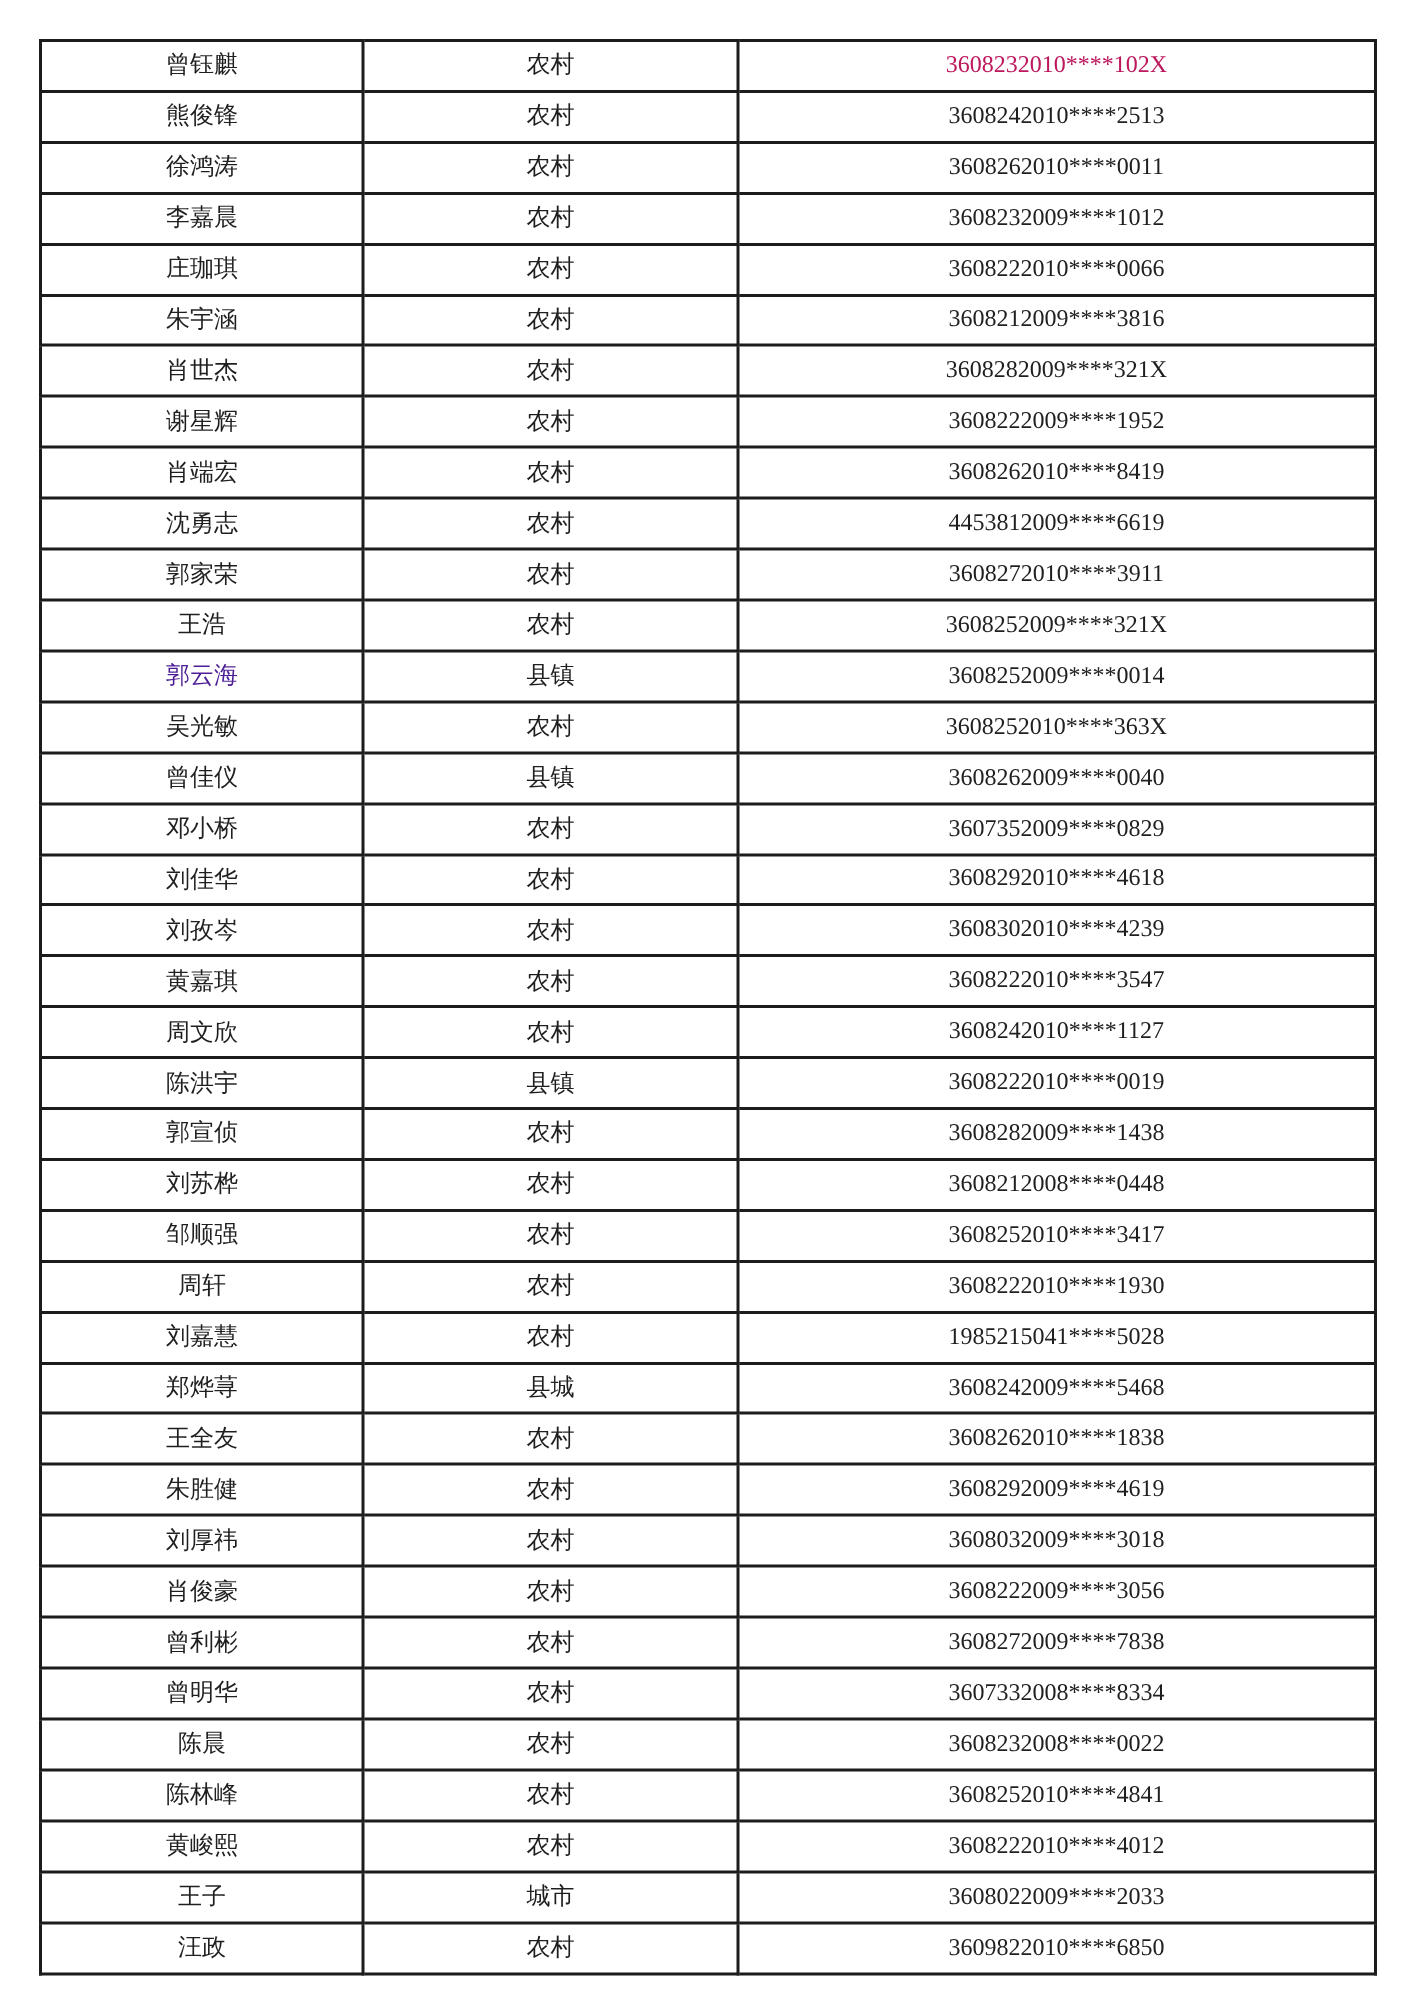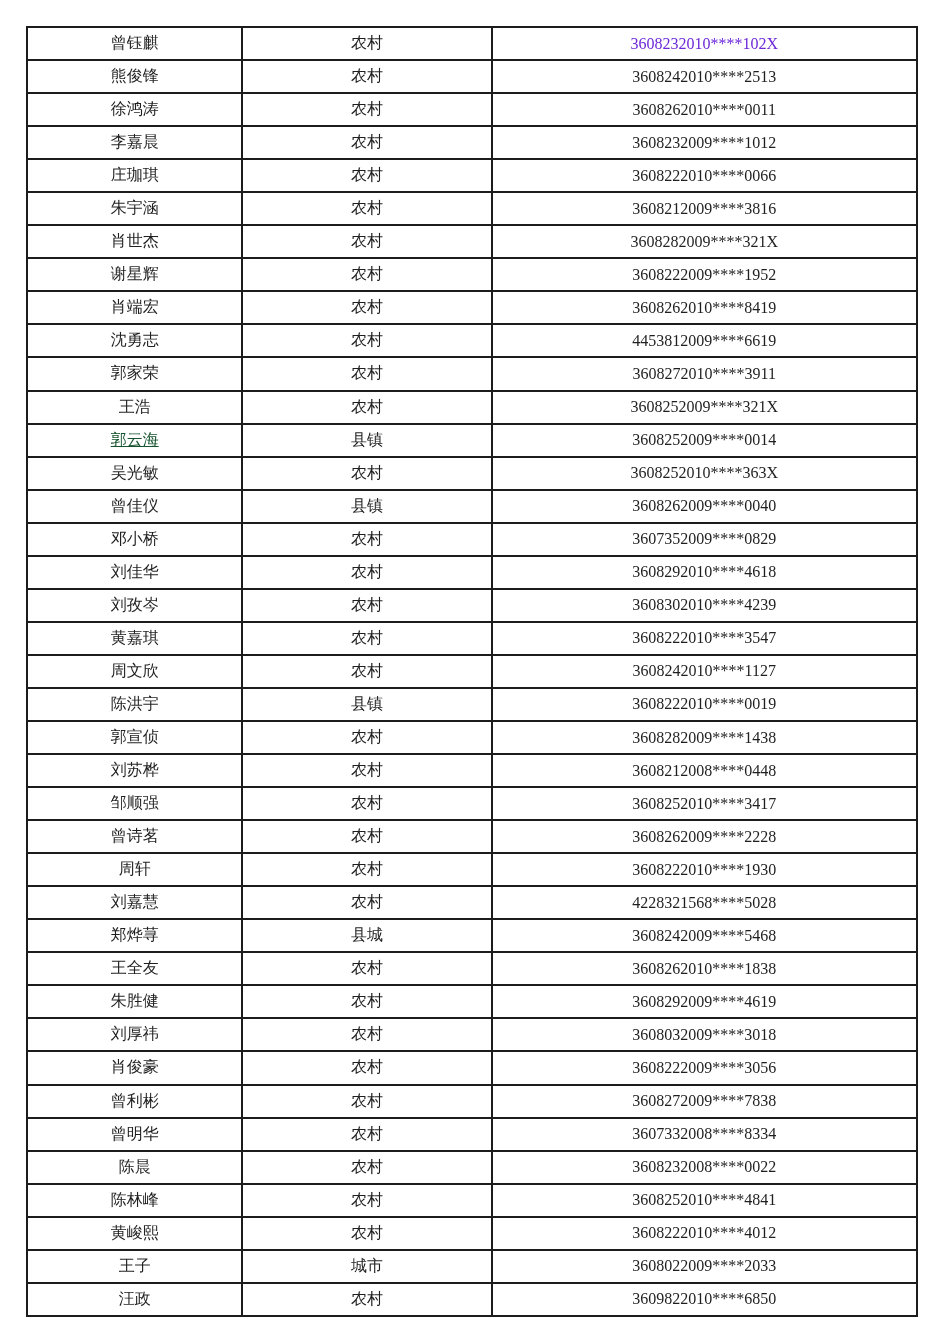--- a/index.html
+++ b/index.html
@@ -44,21 +44,21 @@
   <table class="roster">
     <colgroup>
       <col class="c-name">
       <col class="c-residence">
       <col class="c-id">
     </colgroup>
     <tbody id="roster-body">
         <tr>
           <td style="border-color: rgb(28, 28, 28); color: rgb(31, 31, 31);">曾钰麒</td>
           <td style="border-color: rgb(28, 28, 28); color: rgb(31, 31, 31);">农村</td>
-          <td style="border-color: rgb(28, 28, 28); color: #6d28d9;">3608232010****102X</td>
+          <td style="border-color: rgb(28, 28, 28); color: #be185d;">3608232010****102X</td>
         </tr>
         <tr>
           <td style="border-color: rgb(28, 28, 28); color: rgb(31, 31, 31);">熊俊锋</td>
           <td style="border-color: rgb(28, 28, 28); color: rgb(31, 31, 31);">农村</td>
           <td style="border-color: rgb(28, 28, 28); color: rgb(31, 31, 31);">3608242010****2513</td>
         </tr>
         <tr>
           <td style="border-color: rgb(28, 28, 28); color: rgb(31, 31, 31);">徐鸿涛</td>
           <td style="border-color: rgb(28, 28, 28); color: rgb(31, 31, 31);">农村</td>
           <td style="border-color: rgb(28, 28, 28); color: rgb(31, 31, 31);">3608262010****0011</td>
@@ -102,21 +102,21 @@
           <td style="border-color: rgb(28, 28, 28); color: rgb(31, 31, 31);">郭家荣</td>
           <td style="border-color: rgb(28, 28, 28); color: rgb(31, 31, 31);">农村</td>
           <td style="border-color: rgb(28, 28, 28); color: rgb(31, 31, 31);">3608272010****3911</td>
         </tr>
         <tr>
           <td style="border-color: rgb(28, 28, 28); color: rgb(31, 31, 31);">王浩</td>
           <td style="border-color: rgb(28, 28, 28); color: rgb(31, 31, 31);">农村</td>
           <td style="border-color: rgb(28, 28, 28); color: rgb(31, 31, 31);">3608252009****321X</td>
         </tr>
         <tr>
-          <td style="border-color: rgb(28, 28, 28); color: #14532d; text-decoration: underline;">郭云海</td>
+          <td style="border-color: rgb(28, 28, 28); color: #4c1d95;">郭云海</td>
           <td style="border-color: rgb(28, 28, 28); color: rgb(31, 31, 31);">县镇</td>
           <td style="border-color: rgb(28, 28, 28); color: rgb(31, 31, 31);">3608252009****0014</td>
         </tr>
         <tr>
           <td style="border-color: rgb(28, 28, 28); color: rgb(31, 31, 31);">吴光敏</td>
           <td style="border-color: rgb(28, 28, 28); color: rgb(31, 31, 31);">农村</td>
           <td style="border-color: rgb(28, 28, 28); color: rgb(31, 31, 31);">3608252010****363X</td>
         </tr>
         <tr>
           <td style="border-color: rgb(28, 28, 28); color: rgb(31, 31, 31);">曾佳仪</td>
@@ -162,33 +162,28 @@
           <td style="border-color: rgb(28, 28, 28); color: rgb(31, 31, 31);">刘苏桦</td>
           <td style="border-color: rgb(28, 28, 28); color: rgb(31, 31, 31);">农村</td>
           <td style="border-color: rgb(28, 28, 28); color: rgb(31, 31, 31);">3608212008****0448</td>
         </tr>
         <tr>
           <td style="border-color: rgb(28, 28, 28); color: rgb(31, 31, 31);">邹顺强</td>
           <td style="border-color: rgb(28, 28, 28); color: rgb(31, 31, 31);">农村</td>
           <td style="border-color: rgb(28, 28, 28); color: rgb(31, 31, 31);">3608252010****3417</td>
         </tr>
         <tr>
-          <td style="border-color: rgb(28, 28, 28); color: rgb(31, 31, 31);">曾诗茗</td>
-          <td style="border-color: rgb(28, 28, 28); color: rgb(31, 31, 31);">农村</td>
-          <td style="border-color: rgb(28, 28, 28); color: rgb(31, 31, 31);">3608262009****2228</td>
-        </tr>
-        <tr>
           <td style="border-color: rgb(28, 28, 28); color: rgb(31, 31, 31);">周轩</td>
           <td style="border-color: rgb(28, 28, 28); color: rgb(31, 31, 31);">农村</td>
           <td style="border-color: rgb(28, 28, 28); color: rgb(31, 31, 31);">3608222010****1930</td>
         </tr>
         <tr>
           <td style="border-color: rgb(28, 28, 28); color: rgb(31, 31, 31);">刘嘉慧</td>
           <td style="border-color: rgb(28, 28, 28); color: rgb(31, 31, 31);">农村</td>
-          <td style="border-color: rgb(28, 28, 28); color: rgb(31, 31, 31);">4228321568****5028</td>
+          <td style="border-color: rgb(28, 28, 28); color: rgb(31, 31, 31);">1985215041****5028</td>
         </tr>
         <tr>
           <td style="border-color: rgb(28, 28, 28); color: rgb(31, 31, 31);">郑烨荨</td>
           <td style="border-color: rgb(28, 28, 28); color: rgb(31, 31, 31);">县城</td>
           <td style="border-color: rgb(28, 28, 28); color: rgb(31, 31, 31);">3608242009****5468</td>
         </tr>
         <tr>
           <td style="border-color: rgb(28, 28, 28); color: rgb(31, 31, 31);">王全友</td>
           <td style="border-color: rgb(28, 28, 28); color: rgb(31, 31, 31);">农村</td>
           <td style="border-color: rgb(28, 28, 28); color: rgb(31, 31, 31);">3608262010****1838</td>

